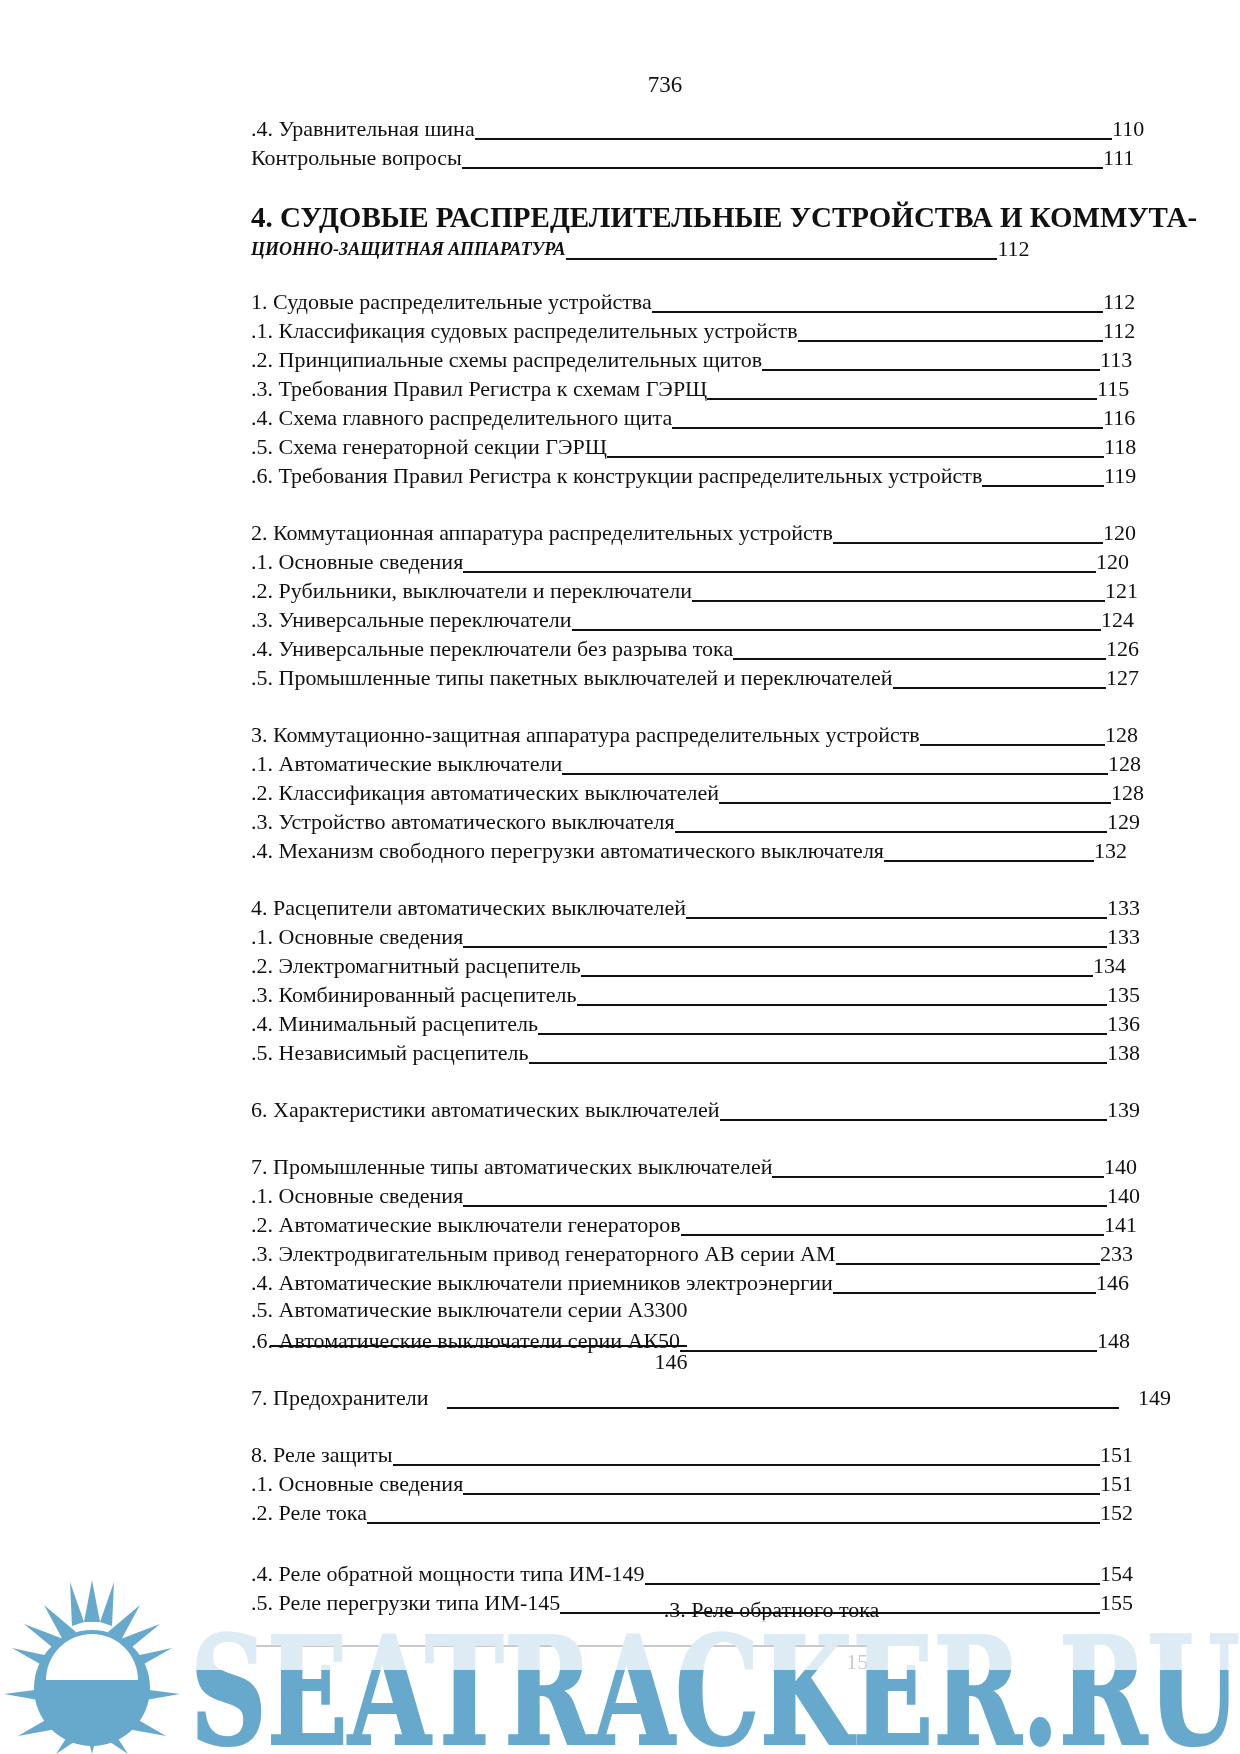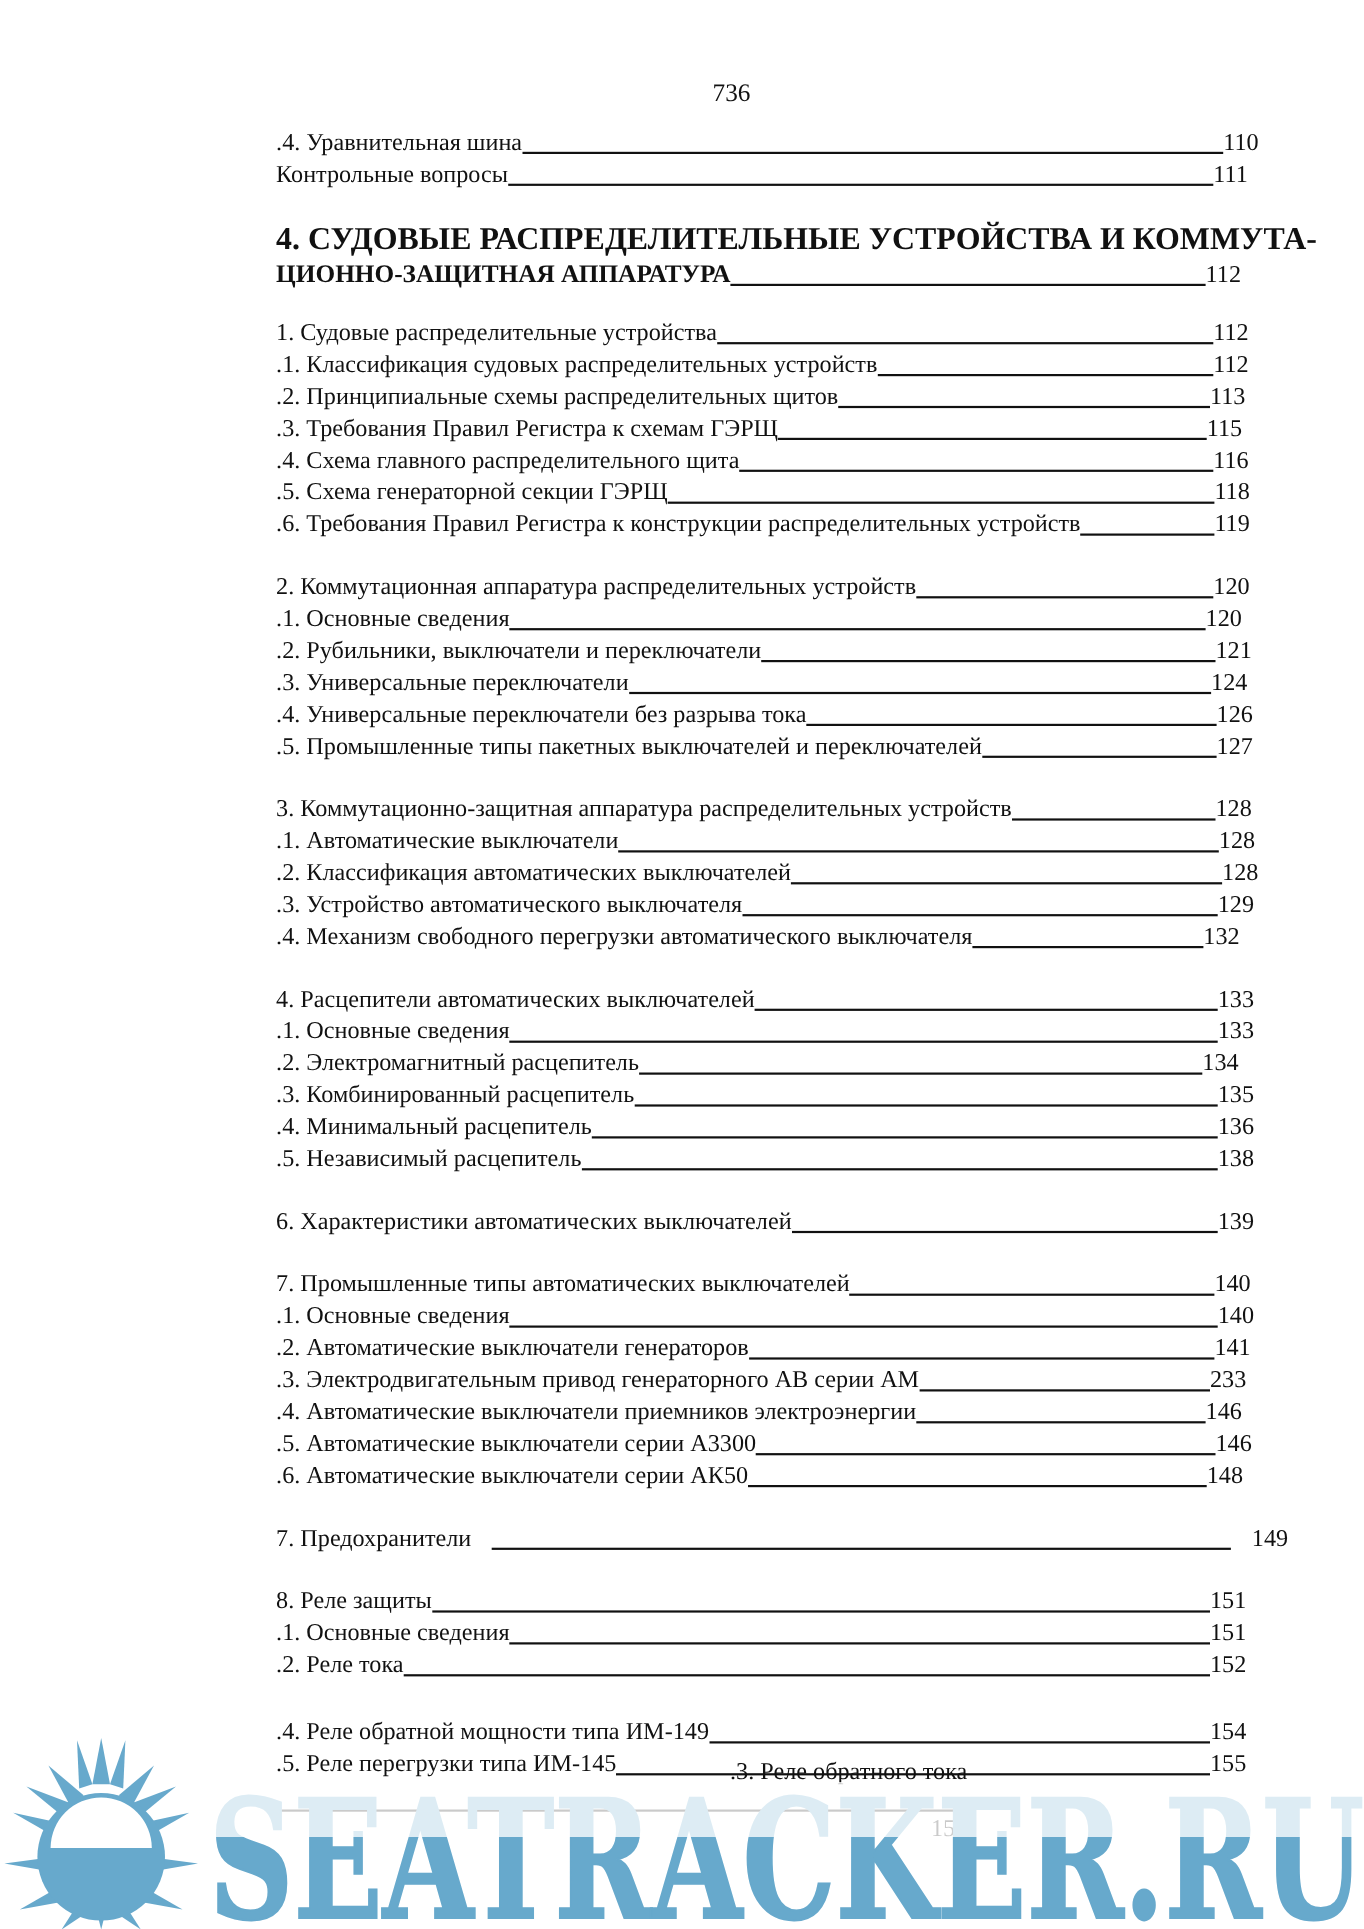--- a/index.html
+++ b/index.html
@@ -40,21 +40,21 @@
     <span class="pg">110</span>
   </div>
   <div class="row" style="top: 143px;">
     <span class="label">Контрольные вопросы</span>
     <span class="leader" style="width: 641.109px;"></span>
     <span class="pg">111</span>
   </div>
 
   <div class="heading" style="top:203px;">4. СУДОВЫЕ РАСПРЕДЕЛИТЕЛЬНЫЕ УСТРОЙСТВА И КОММУТА-</div>
   <div class="row" style="top:232px;height:30px;">
-    <span class="label" style="font-weight:bold;font-size:23px;">ЦИОННО-ЗАЩИТНАЯ АППАРАТУРА</span>
+    <span class="label" style="font-weight:bold;font-size:18px;font-style:italic;">ЦИОННО-ЗАЩИТНАЯ АППАРАТУРА</span>
     <span class="leader" style="width: 431.828px;"></span>
     <span class="pg">112</span>
   </div>
 
   <div id="sections">
       <div class="row" style="top: 287px;">
         <span class="label">1. Судовые распределительные устройства </span>
         <span class="leader" style="width: 451.266px;"></span>
         <span class="pg">112</span>
       </div>
@@ -196,21 +196,21 @@
       <div class="row" style="top: 1239px;">
         <span class="label">.3. Электродвигательным привод генераторного АВ серии АМ</span>
         <span class="leader" style="width: 264.422px;"></span>
         <span class="pg">233</span>
       </div>
       <div class="row" style="top: 1268px;">
         <span class="label">.4. Автоматические выключатели приемников электроэнергии </span>
         <span class="leader" style="width: 263.188px;"></span>
         <span class="pg">146</span>
       </div>
-      <div class="row" style="top: 1297px;">
+      <div class="row" style="top: 1297px; flex-direction: column;">
         <span class="label">.5.  Автоматические выключатели серии А3300 </span>
         <span class="leader" style="width: 417.578px;"></span>
         <span class="pg">146</span>
       </div>
       <div class="row" style="top: 1326px;">
         <span class="label">.6. Автоматические выключатели серии АК50</span>
         <span class="leader" style="width: 416.906px;"></span>
         <span class="pg">148</span>
       </div>
       <div class="row" style="top: 1383px; gap: 19px;">

